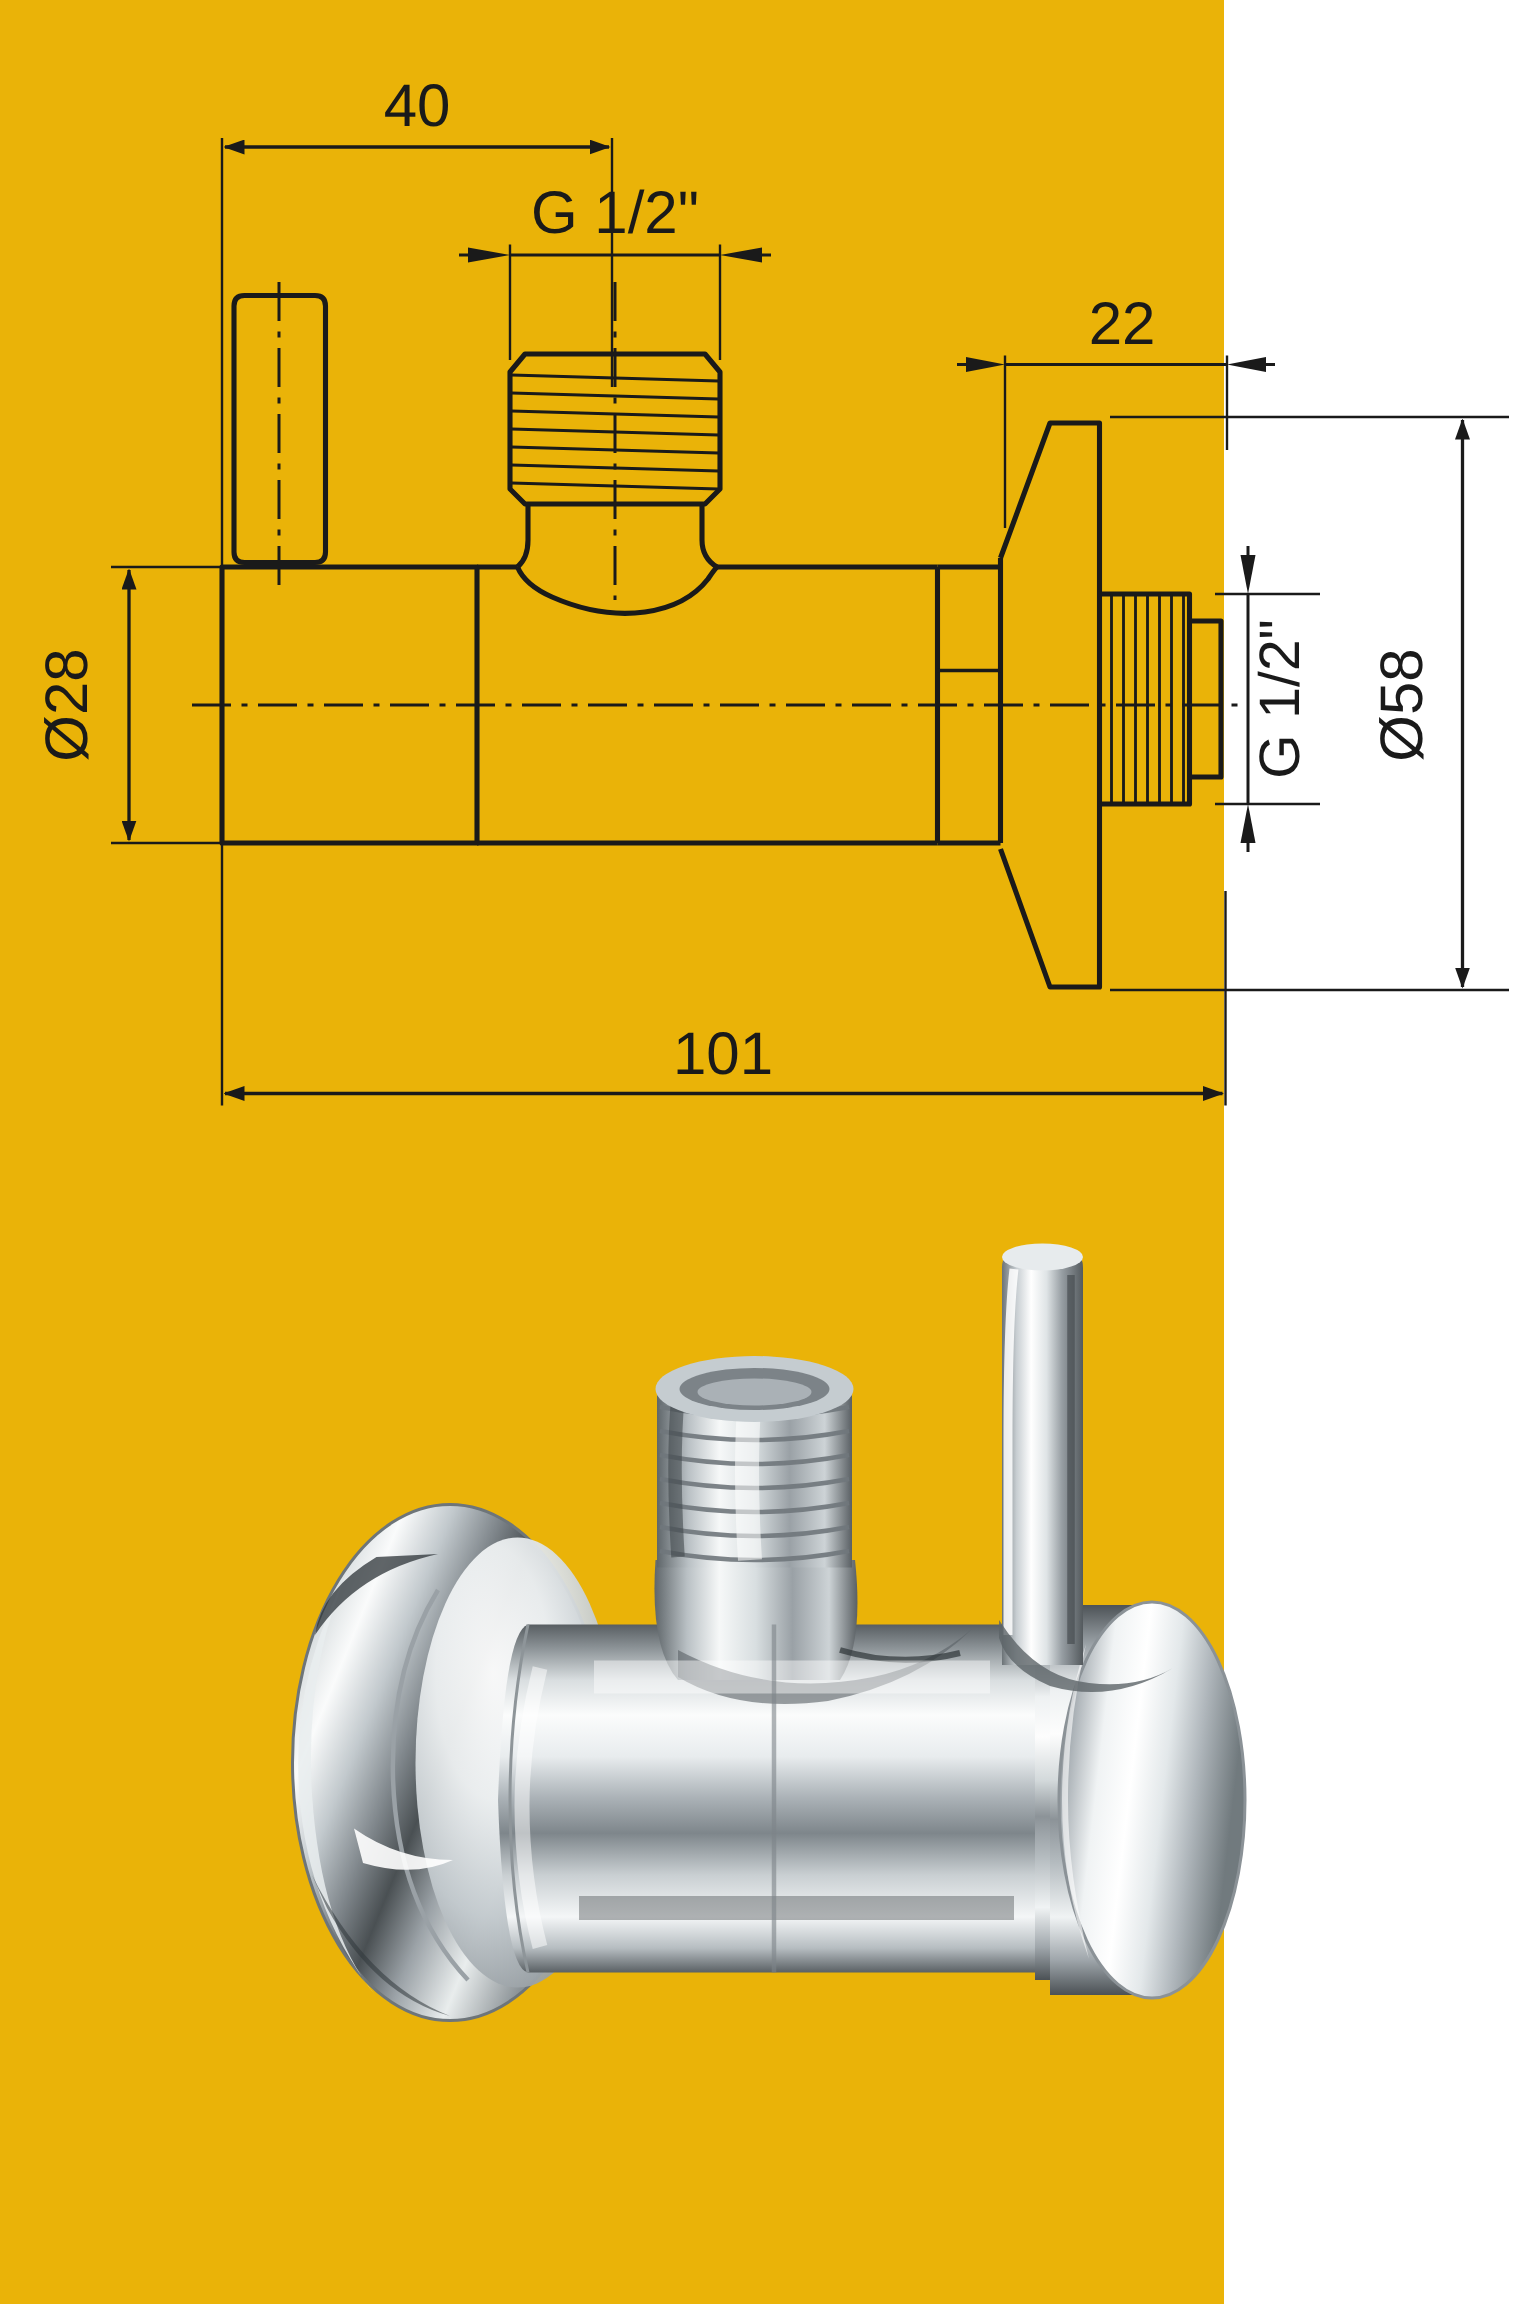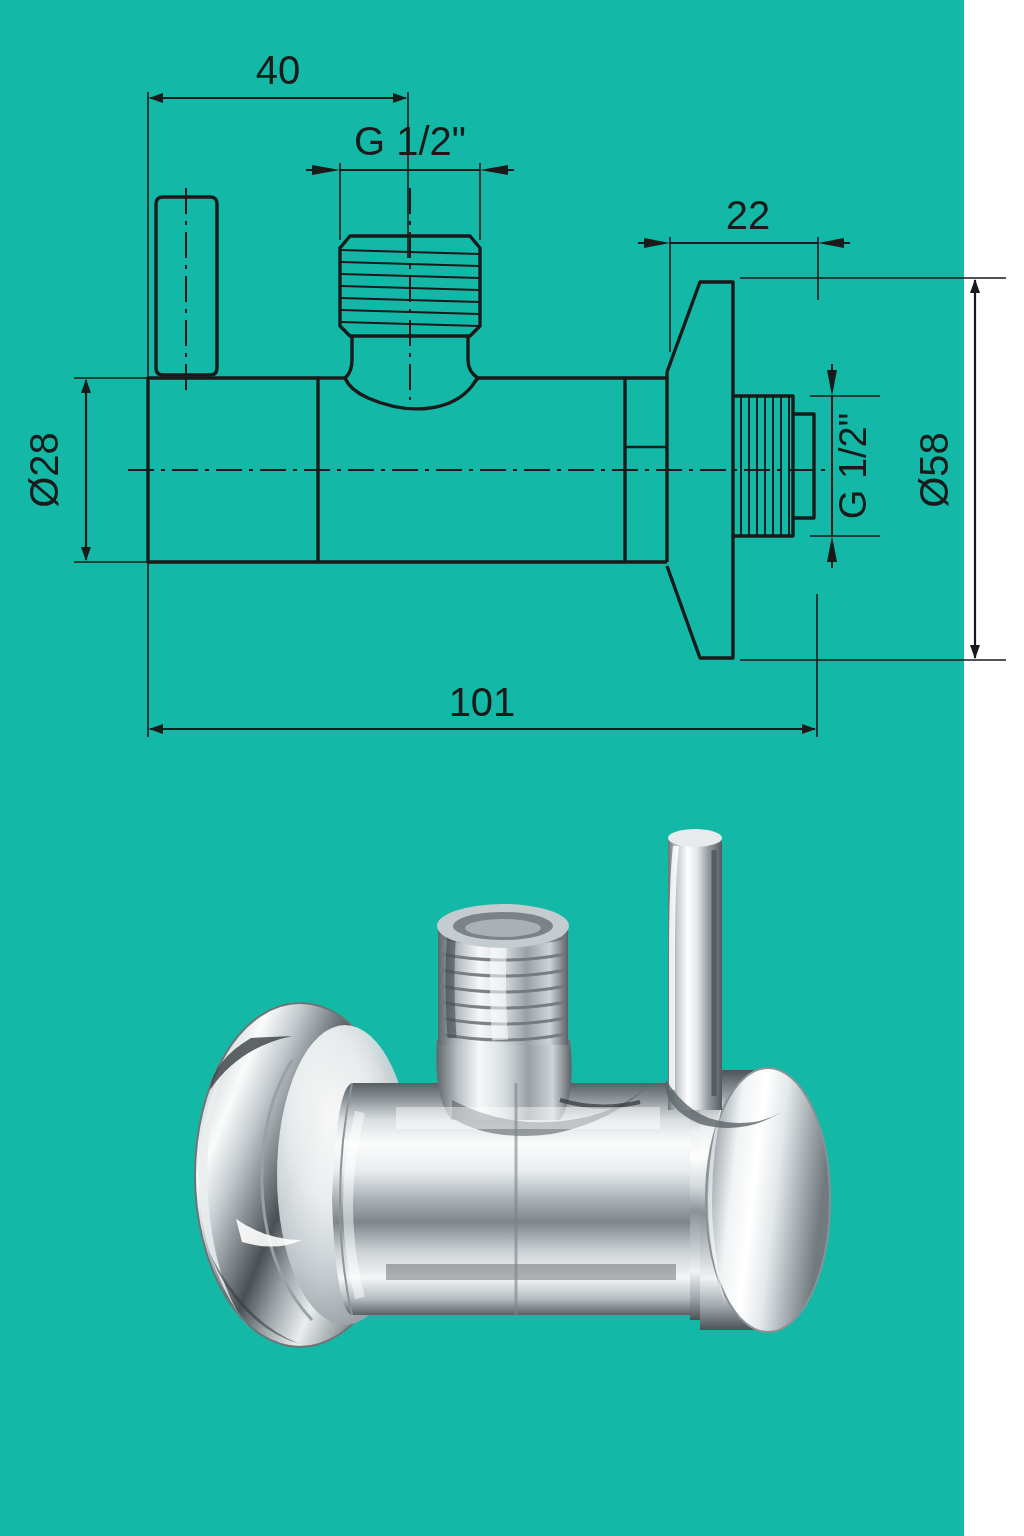--- a/index.html
+++ b/index.html
@@ -11,23 +11,23 @@
   body {
     width: 1024px;
     height: 1536px;
     position: relative;
     font-family: "Liberation Sans", sans-serif;
     overflow: hidden;
   }
   #sheet {
     position: absolute;
     left: 0; top: 0;
-    width: 964px;
+    width: 816px;
     height: 1536px;
-    background: #14b8a6;
+    background: #eab308;
   }
   .svg-layer {
     position: absolute;
     left: 0; top: 0;
     width: 1024px;
     height: 1536px;
   }
   .dim-text {
     font-family: "Liberation Sans", sans-serif;
     font-size: 40px;

